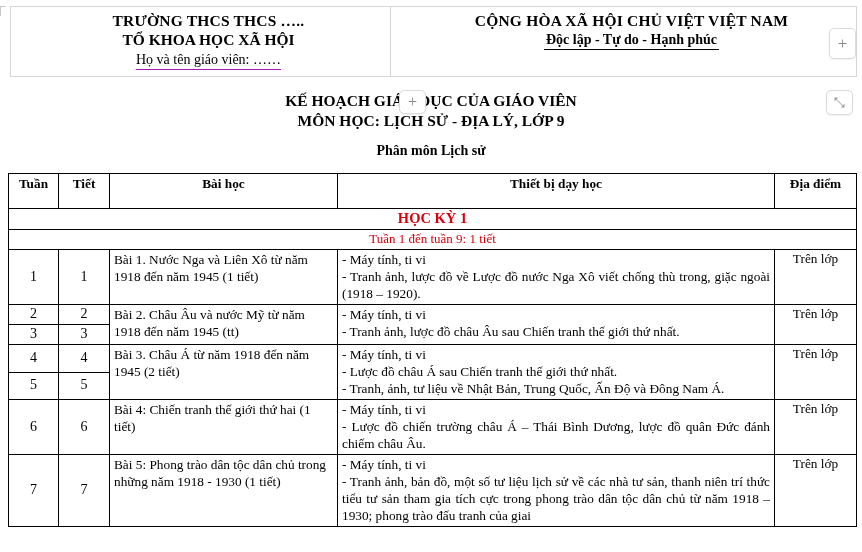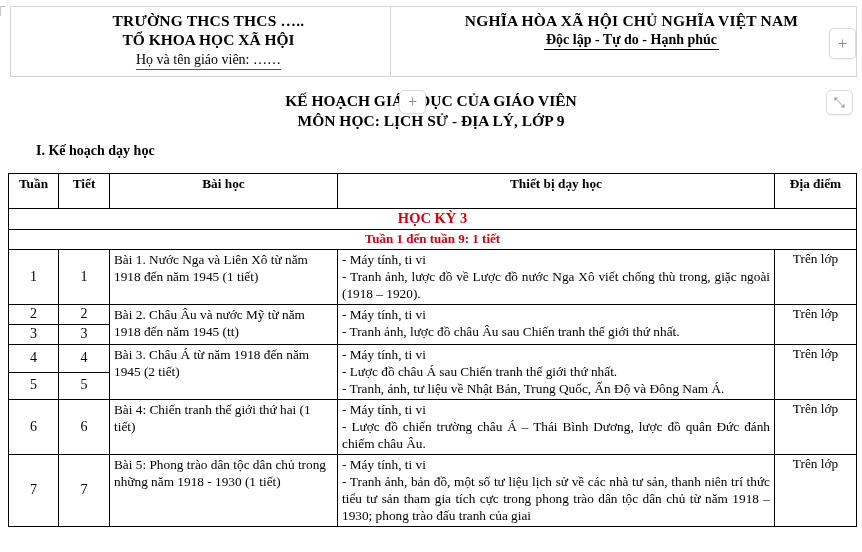--- a/index.html
+++ b/index.html
@@ -151,21 +151,21 @@
   .band {
     text-align: center;
     color: #d8000c;
     font-weight: bold;
     font-size: 14.5px;
     padding: 1px 0 2px 0;
   }
   .band-sub {
     text-align: center;
     color: #d8000c;
-    font-weight: bold;
+    font-weight: normal;
     font-size: 13px;
     padding: 1px 0 2px 0;
   }
 
   
   .float-btn {
     position: absolute;
     background: #ffffff;
     border: 1px solid #dadada;
     border-radius: 5px;
@@ -222,55 +222,55 @@
     <tbody>
         <tr>
       <td class="hc-left">
         <div class="h-line1">TRƯỜNG THCS THCS …..</div>
         <div class="h-line2">TỔ KHOA HỌC XÃ HỘI</div>
         <div class="h-teacher">
           <span class="uline">Họ và tên giáo viên: ……</span>
         </div>
       </td>
       <td class="hc-right">
-        <div class="h-line1">NGHĨA HÒA XÃ HỘI CHỦ NGHĨA VIỆT NAM</div>
+        <div class="h-line1">CỘNG HÒA XÃ HỘI CHỦ VIỆT VIỆT NAM</div>
         <div class="h-motto">
           <span class="uline">Độc lập - Tự do - Hạnh phúc</span>
         </div>
       </td>
     </tr>
   </tbody>
     </table>
 
   <div class="doc-title">KẾ HOẠCH GIÁO DỤC CỦA GIÁO VIÊN</div>
   <div class="doc-subtitle">MÔN HỌC: LỊCH SỬ - ĐỊA LÝ, LỚP 9</div>
 
-  <div class="section-heading">I. Kế hoạch dạy học</div>
-
+
+  <div class="sub-branch">Phân môn Lịch sử</div>
 
   <table class="plan-table">
     <colgroup>
       <col class="col-week">
       <col class="col-period">
       <col class="col-lesson">
       <col class="col-equip">
       <col class="col-place">
     </colgroup>
     <thead>
       <tr>
         <th>Tuần</th>
         <th>Tiết</th>
         <th>Bài học</th>
         <th>Thiết bị dạy học</th>
         <th>Địa điểm</th>
       </tr>
     </thead>
     <tbody id="plan-body">
       <tr>
-        <td class="band" colspan="5">HỌC KỲ 3</td>
+        <td class="band" colspan="5">HỌC KỲ 1</td>
       </tr>
       <tr>
         <td class="band-sub" colspan="5">Tuần 1 đến tuần 9: 1 tiết</td>
       </tr>
     <tr>
           <td class="num">1</td>
           <td class="num">1</td>
           <td class="lesson" rowspan="1">Bài 1. Nước Nga và Liên Xô từ năm 1918 đến năm 1945 (1 tiết)</td>
           <td class="equip" rowspan="1">
             <span class="ln">- Máy tính, ti vi</span>

